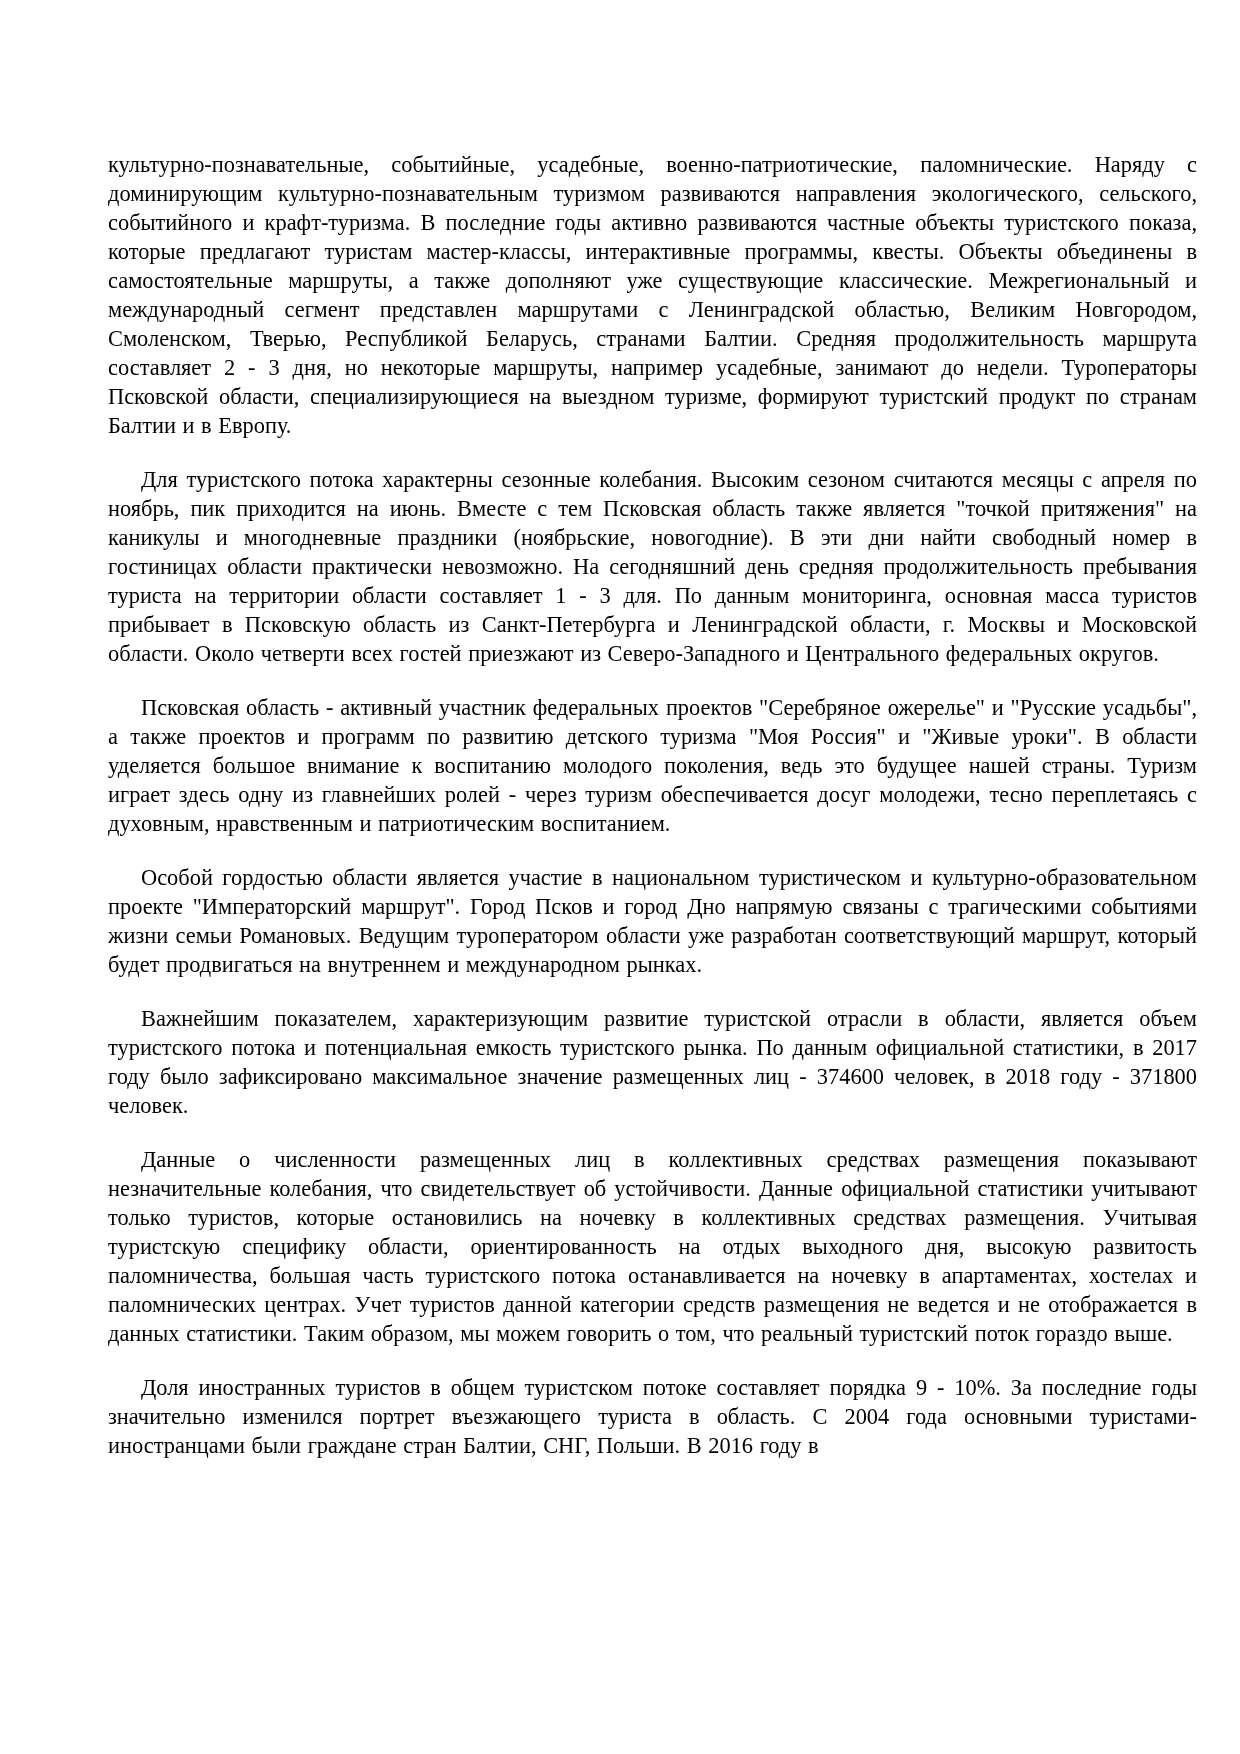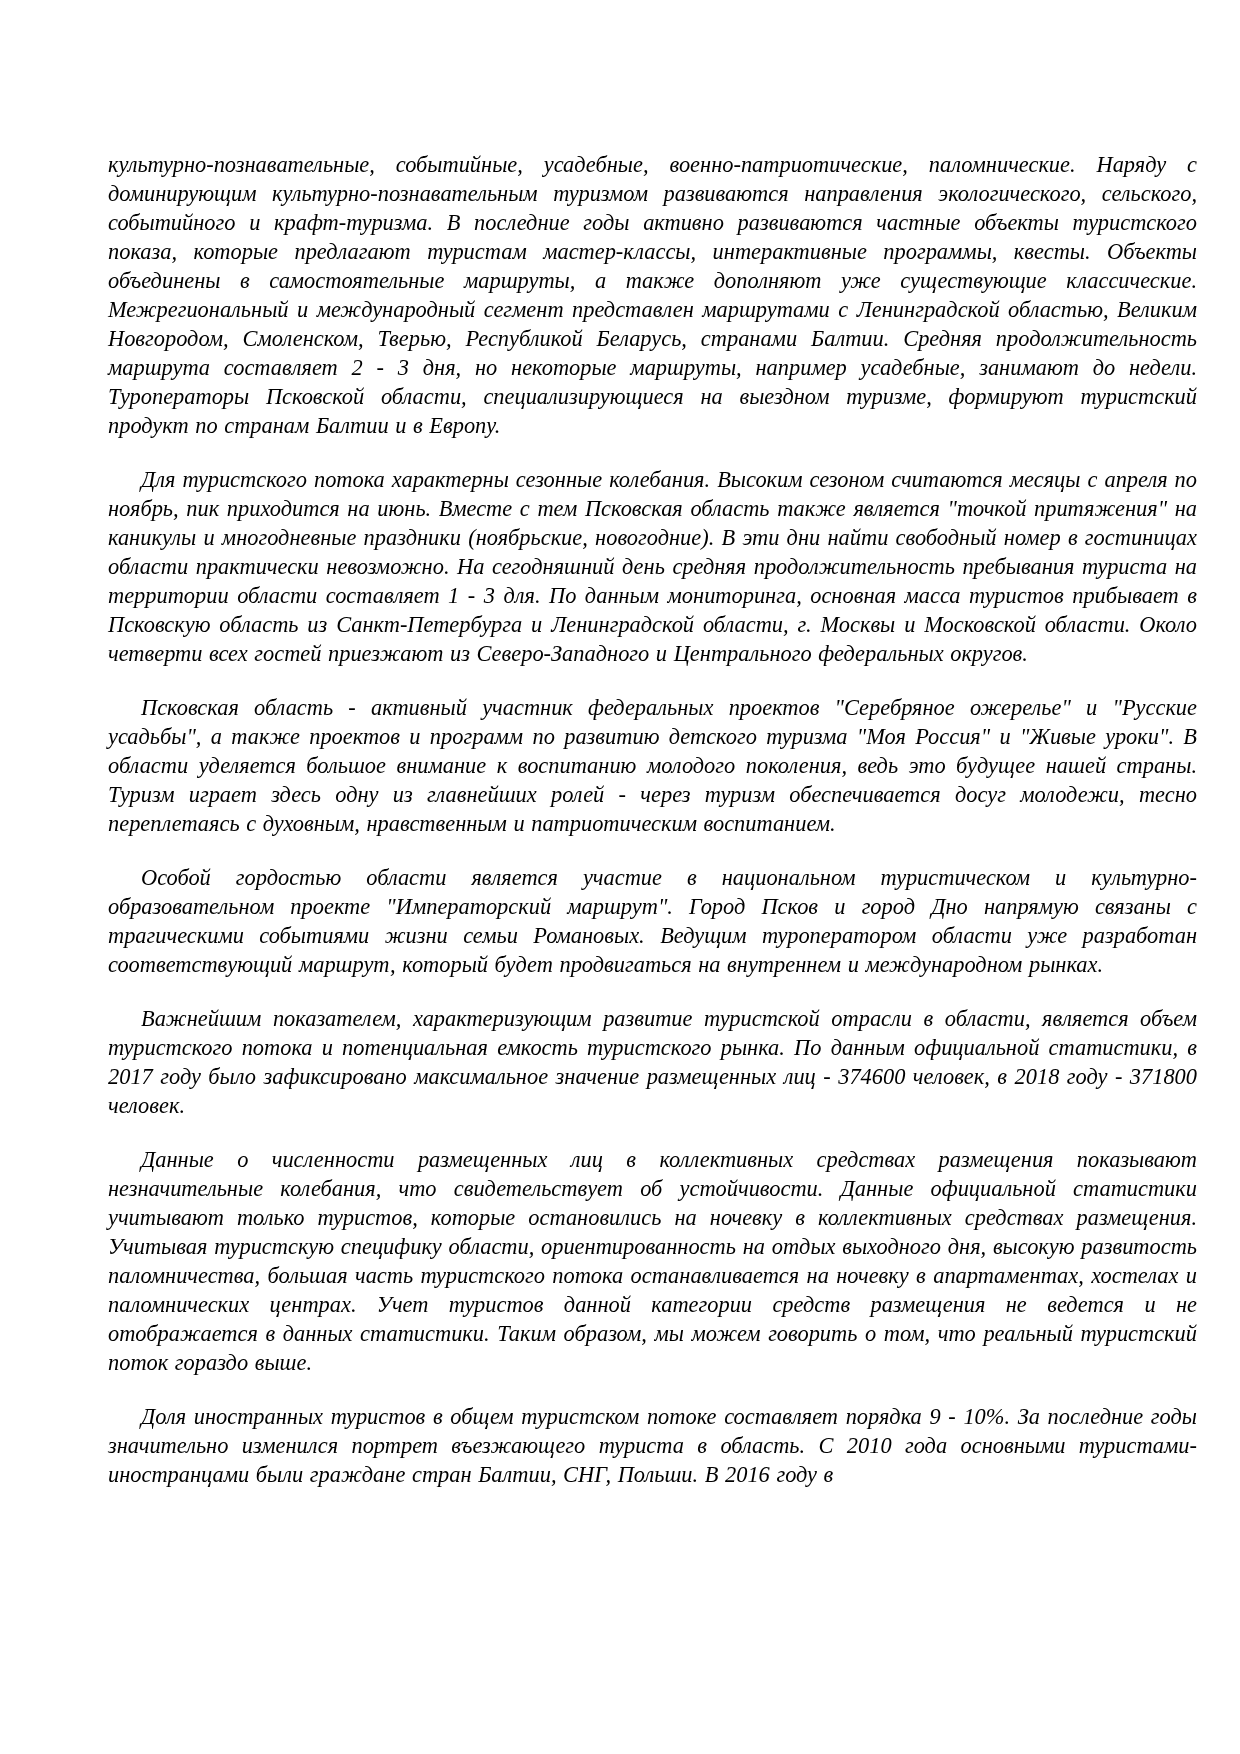--- a/index.html
+++ b/index.html
@@ -16,21 +16,20 @@
   .page {
     box-sizing: border-box;
     width: 1240px;
     height: 1754px;
     background: #ffffff;
     color: #000000;
     padding: 150px 43px 0 108px;
     font-family: "Liberation Serif", "DejaVu Serif", serif;
     font-size: 22.4px;
     line-height: 29px;
-    font-style: italic;
   }
   .page p {
     margin: 0 0 25px 0;
     text-indent: 33px;
     text-align: justify;
     word-spacing: 1px;
   }
   .page p.continuation {
     text-indent: 0;
   }
@@ -38,14 +37,14 @@
 </head>
 <body>
 
 <div class="page">
   <p class="continuation">культурно-познавательные, событийные, усадебные, военно-патриотические, паломнические. Наряду с доминирующим культурно-познавательным туризмом развиваются направления экологического, сельского, событийного и крафт-туризма. В последние годы активно развиваются частные объекты туристского показа, которые предлагают туристам мастер-классы, интерактивные программы, квесты. Объекты объединены в самостоятельные маршруты, а также дополняют уже существующие классические. Межрегиональный и международный сегмент представлен маршрутами с Ленинградской областью, Великим Новгородом, Смоленском, Тверью, Республикой Беларусь, странами Балтии. Средняя продолжительность маршрута составляет 2 - 3 дня, но некоторые маршруты, например усадебные, занимают до недели. Туроператоры Псковской области, специализирующиеся на выездном туризме, формируют туристский продукт по странам Балтии и в Европу.</p>
   <p>Для туристского потока характерны сезонные колебания. Высоким сезоном считаются месяцы с апреля по ноябрь, пик приходится на июнь. Вместе с тем Псковская область также является "точкой притяжения" на каникулы и многодневные праздники (ноябрьские, новогодние). В эти дни найти свободный номер в гостиницах области практически невозможно. На сегодняшний день средняя продолжительность пребывания туриста на территории области составляет 1 - 3 для. По данным мониторинга, основная масса туристов прибывает в Псковскую область из Санкт-Петербурга и Ленинградской области, г. Москвы и Московской области. Около четверти всех гостей приезжают из Северо-Западного и Центрального федеральных округов.</p>
   <p>Псковская область - активный участник федеральных проектов "Серебряное ожерелье" и "Русские усадьбы", а также проектов и программ по развитию детского туризма "Моя Россия" и "Живые уроки". В области уделяется большое внимание к воспитанию молодого поколения, ведь это будущее нашей страны. Туризм играет здесь одну из главнейших ролей - через туризм обеспечивается досуг молодежи, тесно переплетаясь с духовным, нравственным и патриотическим воспитанием.</p>
   <p>Особой гордостью области является участие в национальном туристическом и культурно-образовательном проекте "Императорский маршрут". Город Псков и город Дно напрямую связаны с трагическими событиями жизни семьи Романовых. Ведущим туроператором области уже разработан соответствующий маршрут, который будет продвигаться на внутреннем и международном рынках.</p>
   <p>Важнейшим показателем, характеризующим развитие туристской отрасли в области, является объем туристского потока и потенциальная емкость туристского рынка. По данным официальной статистики, в 2017 году было зафиксировано максимальное значение размещенных лиц - 374600 человек, в 2018 году - 371800 человек.</p>
   <p>Данные о численности размещенных лиц в коллективных средствах размещения показывают незначительные колебания, что свидетельствует об устойчивости. Данные официальной статистики учитывают только туристов, которые остановились на ночевку в коллективных средствах размещения. Учитывая туристскую специфику области, ориентированность на отдых выходного дня, высокую развитость паломничества, большая часть туристского потока останавливается на ночевку в апартаментах, хостелах и паломнических центрах. Учет туристов данной категории средств размещения не ведется и не отображается в данных статистики. Таким образом, мы можем говорить о том, что реальный туристский поток гораздо выше.</p>
-  <p>Доля иностранных туристов в общем туристском потоке составляет порядка 9 - 10%. За последние годы значительно изменился портрет въезжающего туриста в область. С 2010 года основными туристами-иностранцами были граждане стран Балтии, СНГ, Польши. В 2016 году в</p>
+  <p>Доля иностранных туристов в общем туристском потоке составляет порядка 9 - 10%. За последние годы значительно изменился портрет въезжающего туриста в область. С 2004 года основными туристами-иностранцами были граждане стран Балтии, СНГ, Польши. В 2016 году в</p>
 </div>
 
 </body></html>

